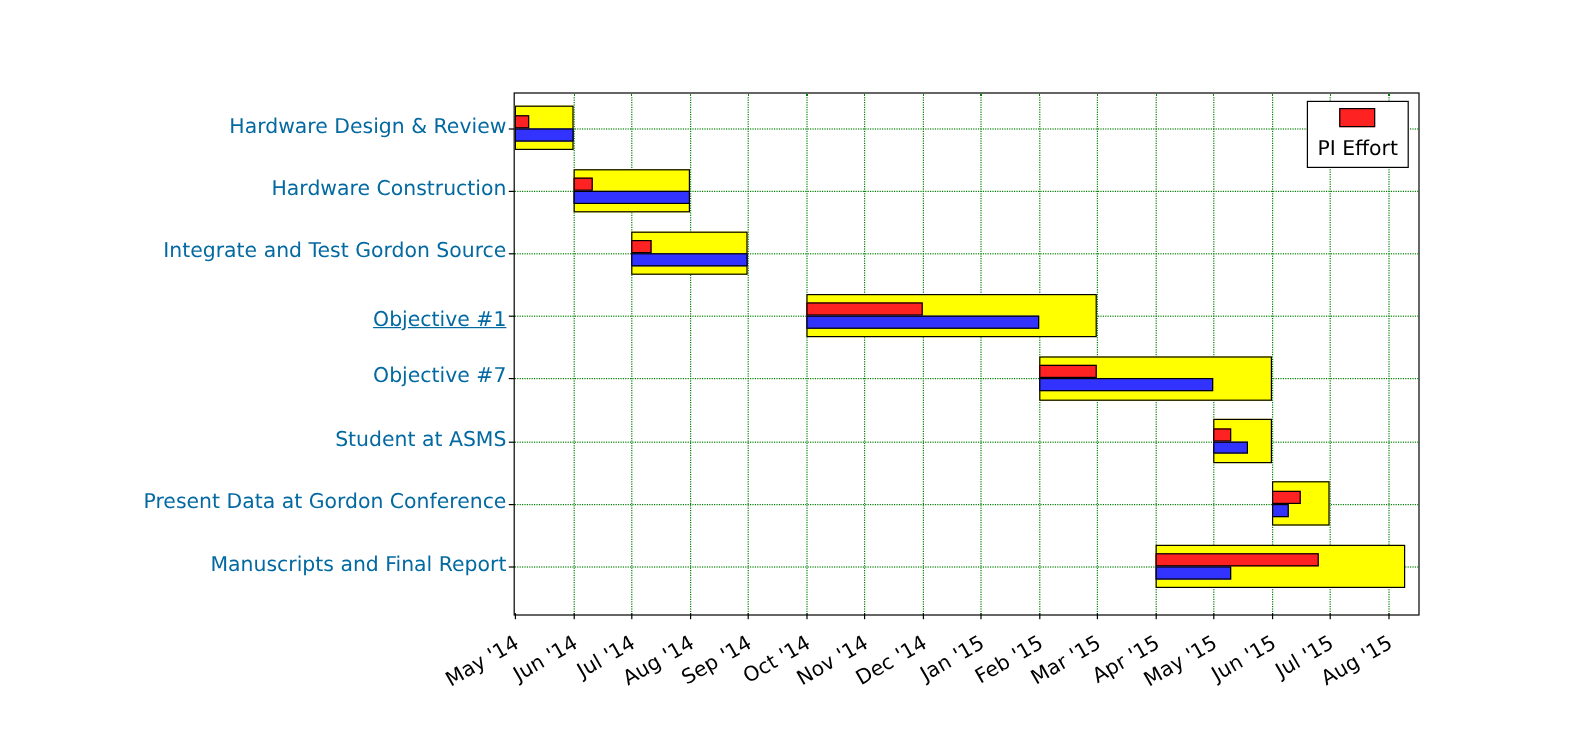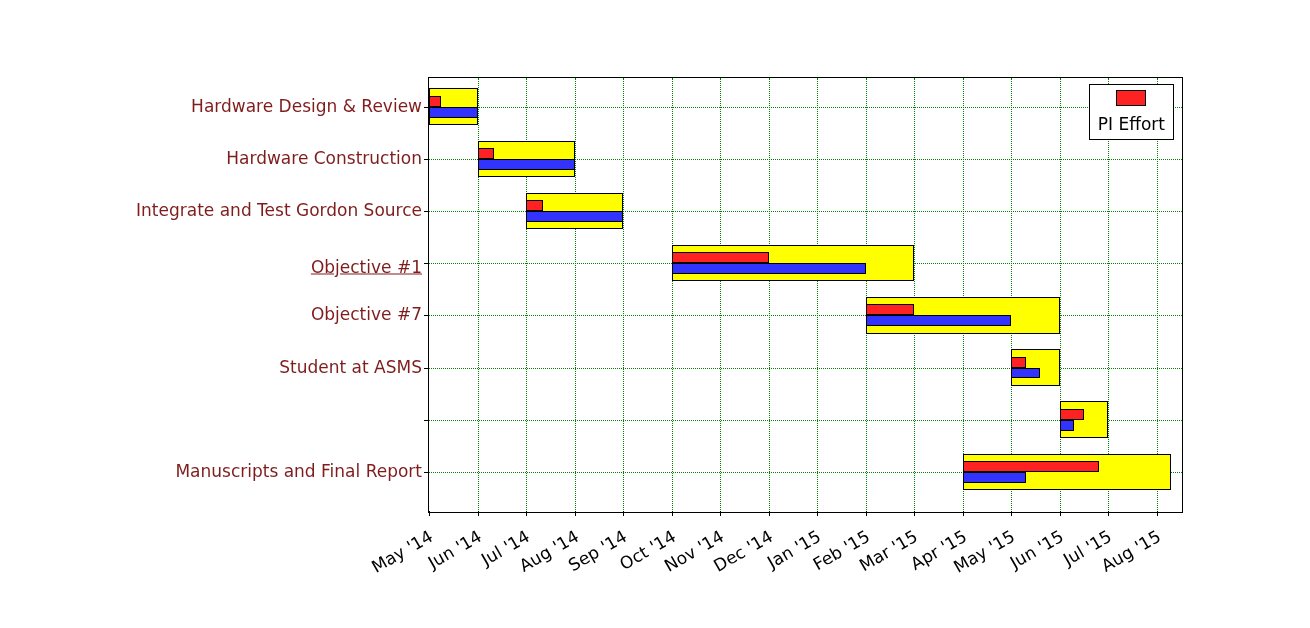--- a/index.html
+++ b/index.html
@@ -5,21 +5,21 @@
   html, body { margin: 0; padding: 0; background: #fff; font-family: "DejaVu Sans", "Bitstream Vera Sans", sans-serif; }
   .canvas { position: relative; width: 1310px; height: 628px; }
   .plot-frame {
     position: absolute;
     left: 428px; top: 77px;
     width: 755px; height: 436px;
     border: 1.5px solid #000;
     box-sizing: border-box;
   }
   .ylabels { position: absolute; left: 0; top: 77px; width: 422px; height: 436px; }
-  .ylabel { position: absolute; right: 0; width: 422px; text-align: right; font-size: 17px; color: #7f1d1d; transform: translateY(-50%); line-height: 1; }
+  .ylabel { position: absolute; right: 0; width: 422px; text-align: right; font-size: 17px; color: #0369a1; transform: translateY(-50%); line-height: 1; }
   .xlabels { position: absolute; left: 428px; top: 520px; width: 755px; height: 80px; }
   .xlabel { position: absolute; font-size: 17px; color: #000; transform-origin: top right; transform: rotate(-30deg) translateX(0); white-space: nowrap; text-align: right; }
 
   .grid-v, .grid-h { position: absolute; background: transparent; }
   .grid-v { top: 0; bottom: 0; width: 0; border-left: 1px dotted #007f00; }
   .grid-h { left: 0; right: 0; height: 0; border-top: 1px dotted #007f00; }
   .tick-v { position: absolute; width: 0; height: 5px; border-left: 1px solid #000; }
   .tick-h { position: absolute; width: 5px; height: 0; border-top: 1px solid #000; }
 
   .bar { position: absolute; box-sizing: border-box; border: 1px solid #000; }
@@ -39,20 +39,21 @@
 <body>
 
 <div class="canvas">
   <div class="ylabels" id="ylabels">
       <div class="ylabel" style="top: 28.6928px;">Hardware Design &amp; Review</div>
       <div class="ylabel" style="top: 80.8614px;">Hardware Construction</div>
       <div class="ylabel" style="top: 133.03px;">Integrate and Test Gordon Source</div>
       <div class="ylabel" style="top: 190px; text-decoration: underline;">Objective #1</div>
       <div class="ylabel" style="top: 237.367px;">Objective #7</div>
       <div class="ylabel" style="top: 289.536px;">Student at ASMS</div>
+      <div class="ylabel" style="top: 341.705px;">Present Data at Gordon Conference</div>
       <div class="ylabel" style="top: 393.873px; padding-left: 43px;">Manuscripts and Final Report</div>
     </div>
 
   <div class="plot-frame" id="plot">
 
   <div class="grid-h" style="top: 28.6928px;"></div>
       <div class="tick-h" style="top: 28.6928px; left: -5px;"></div>
       <div class="grid-h" style="top: 80.8614px;"></div>
       <div class="tick-h" style="top: 80.8614px; left: -5px;"></div>
       <div class="grid-h" style="top: 133.03px;"></div>

